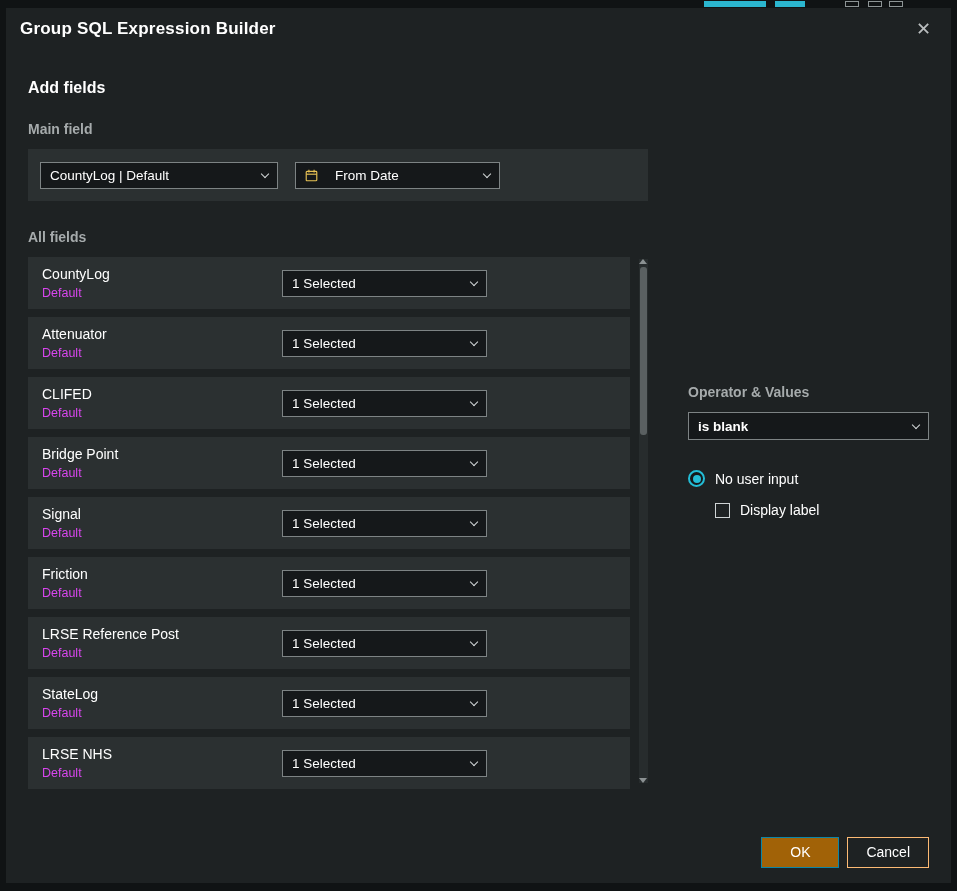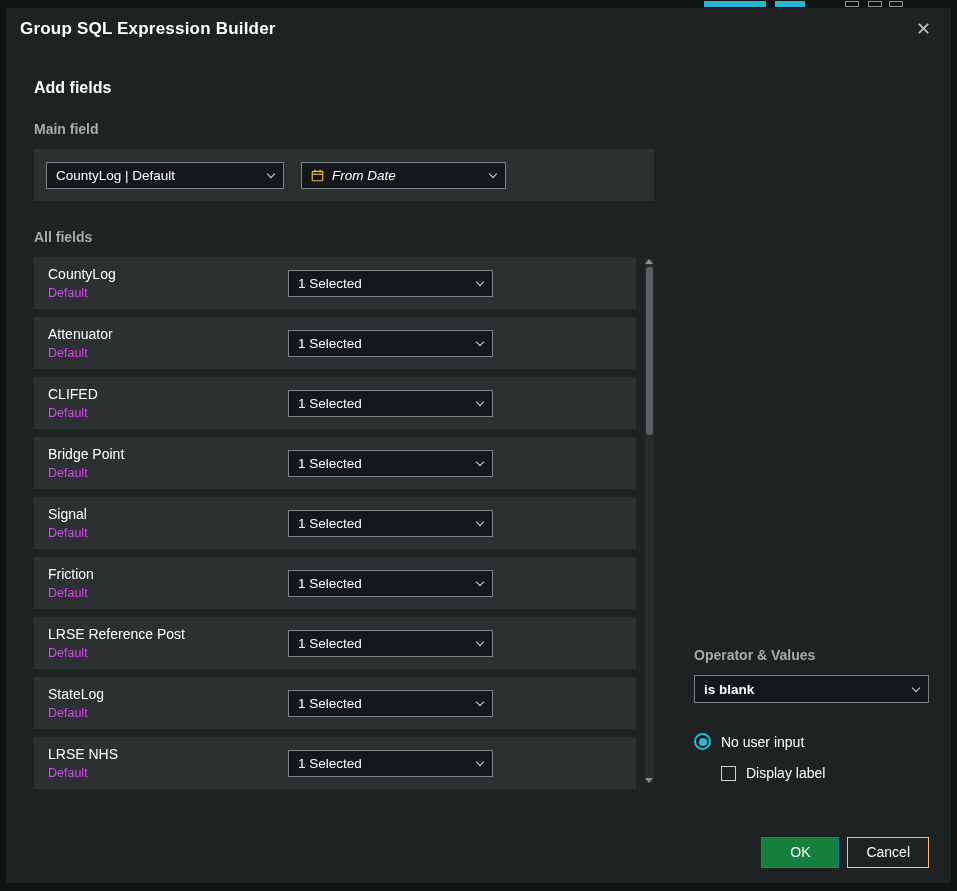--- a/index.html
+++ b/index.html
@@ -22,36 +22,36 @@
     position:absolute; left:6px; right:6px; top:8px; bottom:8px;
     background:#1e2223; display:flex; flex-direction:column;
   }
   .dialog-header { flex:0 0 41px; display:flex; align-items:center; padding:0 14px; }
   .dialog-title { font-size:17px; font-weight:700; color:#ffffff; letter-spacing:.2px; }
   .close-btn {
     margin-left:auto; background:none; border:none; color:#b9bdbe;
     font-size:18px; line-height:1; cursor:pointer; padding:4px 6px; font-family:inherit;
   }
 
-  .dialog-body { flex:1 1 auto; padding:30px 22px 0 28px; overflow:hidden; }
+  .dialog-body { flex:1 1 auto; padding:30px 22px 0 22px; overflow:hidden; }
   .add-fields-heading { font-size:16px; font-weight:700; color:#ffffff; margin:0 0 24px 0; }
 
-  .columns { display:flex; align-items:flex-end; }
+  .columns { display:flex; align-items:center; }
   .left-col { flex:0 0 620px; }
   .col-label { font-size:14px; font-weight:700; color:#a6abac; margin-bottom:12px; }
 
   .main-strip {
     height:52px; background:#2b3031; display:flex; align-items:center; margin-bottom:28px;
   }
   .dd {
     height:27px; background:#15181a; border:1px solid #7d8384;
     display:flex; align-items:center; padding:0 9px;
     color:#ffffff; font-size:13.5px; cursor:pointer;
   }
-  .dd-left { display:flex; align-items:center; gap:8px;font-style:italic; }
+  .dd-left { display:flex; align-items:center; gap:17px; }
   .chev {
     width:6px; height:6px; margin-left:auto; margin-top:-3px;
     border-right:1.5px solid #d4d8d9; border-bottom:1.5px solid #d4d8d9;
     transform:rotate(45deg); flex:0 0 auto;
   }
   .dd-layer { width:238px; margin-left:12px;gap:40px; }
   .dd-field { width:205px; margin-left:17px; }
 
   .fields-wrap { position:relative; padding-right:18px; }
   .field-row {
@@ -91,21 +91,21 @@
   .checkbox { width:15px; height:15px; border:1.5px solid #cfd4d5; background:transparent; flex:0 0 auto; }
 
   .dialog-footer {
     flex:0 0 62px; display:flex; align-items:center; justify-content:flex-end;
     gap:8px; padding:0 22px;
   }
   .btn {
     height:31px; min-width:78px; padding:0 18px; font-size:14px; font-family:inherit;
     display:flex; align-items:center; justify-content:center; cursor:pointer;
   }
-  .btn-ok { background:#15803d; border:1px solid #0c86a7; color:#ffffff; }
+  .btn-ok { background:#a16207; border:1px solid #0c86a7; color:#ffffff; }
   .btn-cancel { background:transparent; border:1px solid #fdba74; color:#ffffff; }
 
   .cal-icon { display:inline-flex; flex:0 0 auto; }
 </style>
 </head>
 <body>
 
 <div class="stage">
 
   <div class="top-fragments">

